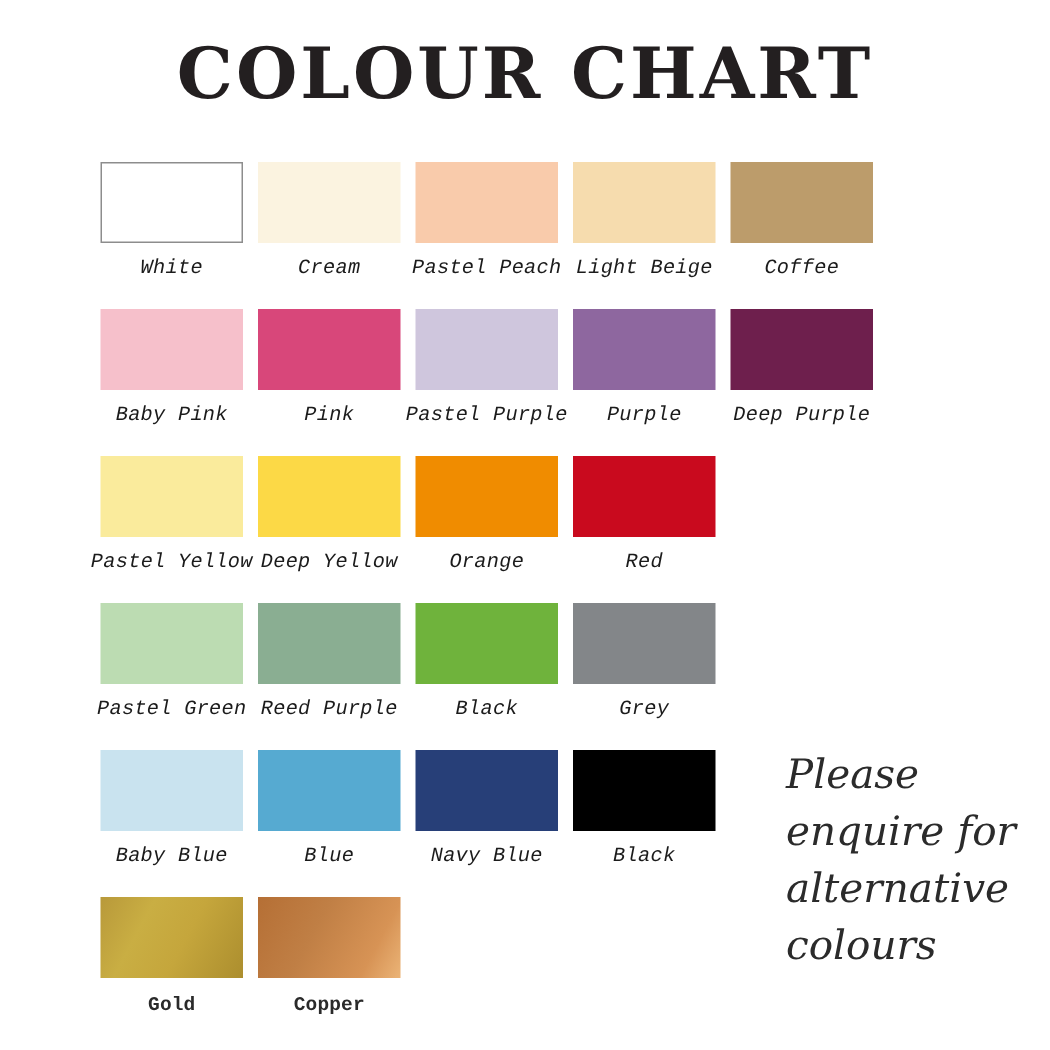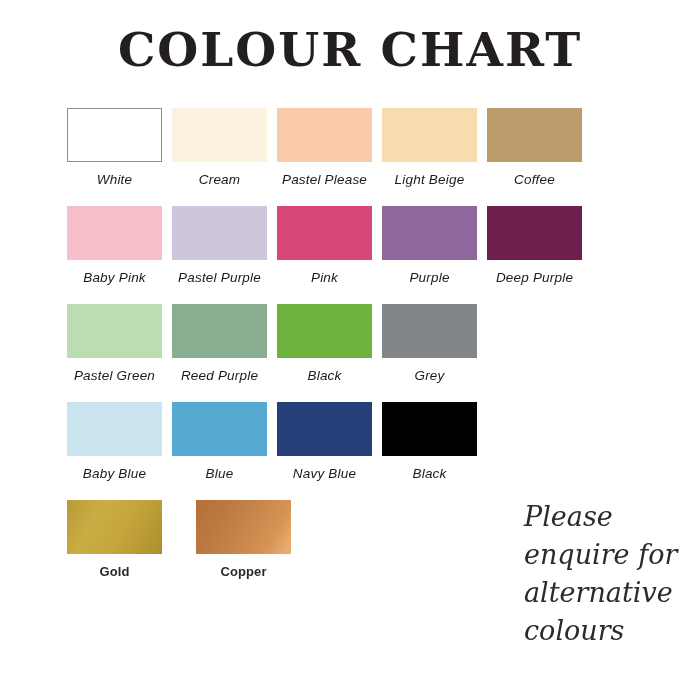--- a/index.html
+++ b/index.html
@@ -42,21 +42,20 @@
     left: 62px;
     width: 580px;
   }
   .row {
     display: flex;
     align-items: flex-start;
     height: 98px;
   }
   .row.metal {
     height: 104px;
-    gap: 24px;
   }
   .cell {
     display: flex;
     flex-direction: column;
     align-items: center;
     width: 105px;
   }
   .frame {
     width: 105px;
     height: 62px;
@@ -68,21 +67,21 @@
   }
   .chip {
     width: 95px;
     height: 54px;
     box-sizing: border-box;
   }
   .chip.outlined {
     border: 1px solid #8d8d8d;
   }
   .label {
-    font-family: Liberation Sans, sans-serif;
+    font-family: Liberation Mono, monospace;
     font-size: 13.5px;
     font-style: italic;
     color: #1b1b1b;
     margin-top: 6px;
     white-space: nowrap;
     letter-spacing: 0.2px;
   }
   .label.bold {
     font-style: normal;
     font-weight: 700;
@@ -126,21 +125,21 @@
       <div class="cell">
         <div class="frame">
           <div class="chip" style="background: rgb(251, 243, 224);"></div>
         </div>
         <div class="label">Cream</div>
       </div>
       <div class="cell">
         <div class="frame">
           <div class="chip" style="background: rgb(249, 203, 171);"></div>
         </div>
-        <div class="label">Pastel Please</div>
+        <div class="label">Pastel Peach</div>
       </div>
       <div class="cell">
         <div class="frame">
           <div class="chip" style="background: rgb(246, 220, 174);"></div>
         </div>
         <div class="label">Light Beige</div>
       </div>
       <div class="cell">
         <div class="frame">
           <div class="chip" style="background: rgb(188, 156, 107);"></div>
@@ -151,44 +150,70 @@
 
     <div class="row">
       <div class="cell">
         <div class="frame">
           <div class="chip" style="background: rgb(246, 192, 203);"></div>
         </div>
         <div class="label">Baby Pink</div>
       </div>
       <div class="cell">
         <div class="frame">
+          <div class="chip" style="background: rgb(216, 71, 122);"></div>
+        </div>
+        <div class="label">Pink</div>
+      </div>
+      <div class="cell">
+        <div class="frame">
           <div class="chip" style="background: rgb(207, 198, 221);"></div>
         </div>
         <div class="label">Pastel Purple</div>
       </div>
       <div class="cell">
         <div class="frame">
-          <div class="chip" style="background: rgb(216, 71, 122);"></div>
-        </div>
-        <div class="label">Pink</div>
-      </div>
-      <div class="cell">
-        <div class="frame">
           <div class="chip" style="background: rgb(142, 103, 159);"></div>
         </div>
         <div class="label">Purple</div>
       </div>
       <div class="cell">
         <div class="frame">
           <div class="chip" style="background: rgb(110, 31, 77);"></div>
         </div>
         <div class="label">Deep Purple</div>
       </div>
     </div>
 
+    <div class="row">
+      <div class="cell">
+        <div class="frame">
+          <div class="chip" style="background: rgb(250, 235, 156);"></div>
+        </div>
+        <div class="label">Pastel Yellow</div>
+      </div>
+      <div class="cell">
+        <div class="frame">
+          <div class="chip" style="background: rgb(252, 217, 70);"></div>
+        </div>
+        <div class="label">Deep Yellow</div>
+      </div>
+      <div class="cell">
+        <div class="frame">
+          <div class="chip" style="background: rgb(240, 140, 0);"></div>
+        </div>
+        <div class="label">Orange</div>
+      </div>
+      <div class="cell">
+        <div class="frame">
+          <div class="chip" style="background: rgb(201, 10, 30);"></div>
+        </div>
+        <div class="label">Red</div>
+      </div>
+    </div>
 
     <div class="row">
       <div class="cell">
         <div class="frame">
           <div class="chip" style="background: rgb(188, 220, 178);"></div>
         </div>
         <div class="label">Pastel Green</div>
       </div>
       <div class="cell">
         <div class="frame">

